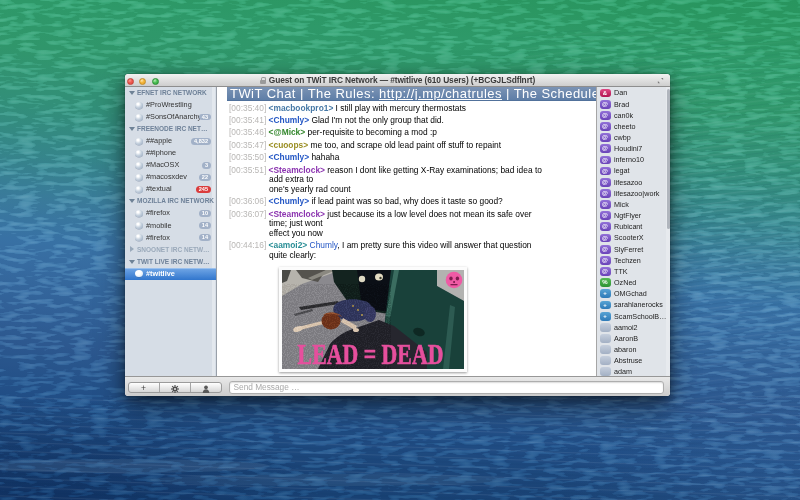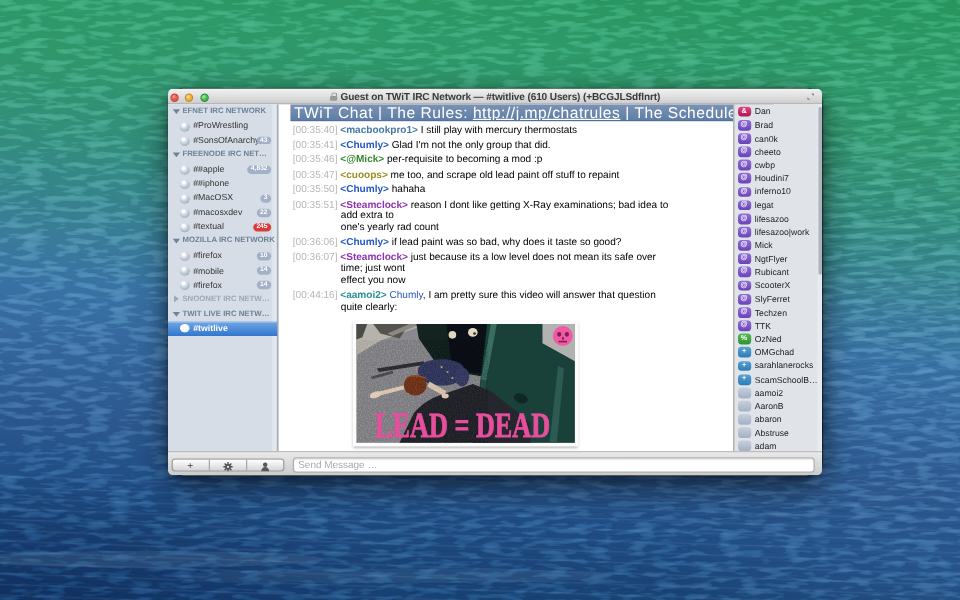--- a/index.html
+++ b/index.html
@@ -9,22 +9,22 @@
 background:
 radial-gradient(ellipse 430px 170px at 3% 103%, rgba(6,30,82,.36), rgba(6,30,82,0) 70%),
 radial-gradient(ellipse 300px 130px at 97% 98%, rgba(130,175,225,.12), rgba(130,175,225,0) 75%),
 linear-gradient(185deg,
  #35a671 0%, #38a875 6%, #3caa7c 12%, #3ea77e 20%, #41a18c 30%,
  #45969e 40%, #4a8dac 47%, #4884b4 54%, #4379ad 62%, #3a6ba1 72%,
  #2b5f97 82%, #235489 90%, #1d4f83 100%);
 }
 #wp-svg{position:absolute;left:0;top:0;}
 
-#win{position:absolute;left:140px;top:74px;width:545px;height:322px;
- border-radius:13px; box-shadow:0 0 1px rgba(0,0,0,.55), 0 10px 28px rgba(0,0,0,.5), 0 3px 10px rgba(0,0,0,.35);
+#win{position:absolute;left:125px;top:74px;width:545px;height:322px;
+ border-radius:3px; box-shadow:0 0 1px rgba(0,0,0,.55), 0 10px 28px rgba(0,0,0,.5), 0 3px 10px rgba(0,0,0,.35);
  background:#fff;}
 #titlebar{position:absolute;left:0;top:0;width:545px;height:13px;
  border-radius:4px 4px 0 0;
  background:linear-gradient(#f2f2f2,#cecece);
  border-bottom:1px solid #8e8e8e;}
 .tl{position:absolute;top:4px;width:7px;height:7px;border-radius:50%;}
 #tl-r{left:2px;background:radial-gradient(circle at 35% 30%, #f98f88 0 8%, #ef5a52 45%, #dd463e 100%);border:.5px solid #c4423a;}
 #tl-y{left:14.4px;background:radial-gradient(circle at 35% 30%, #fede9e 0 8%, #f4b63a 45%, #e3a02b 100%);border:.5px solid #c58d28;}
 #tl-g{left:26.5px;background:radial-gradient(circle at 35% 30%, #a8e6a8 0 8%, #4fc257 45%, #2d9e39 100%);border:.5px solid #2a9034;}
 #title{position:absolute;left:0;right:0;top:0;height:13px;line-height:13.5px;text-align:center;

